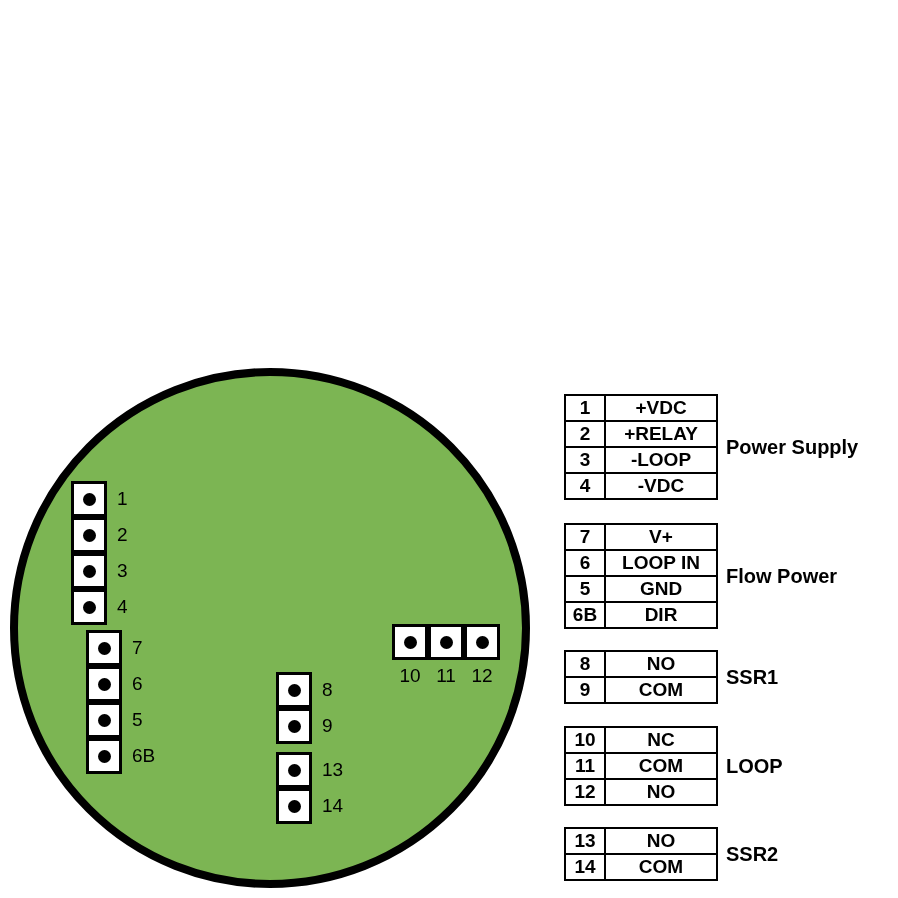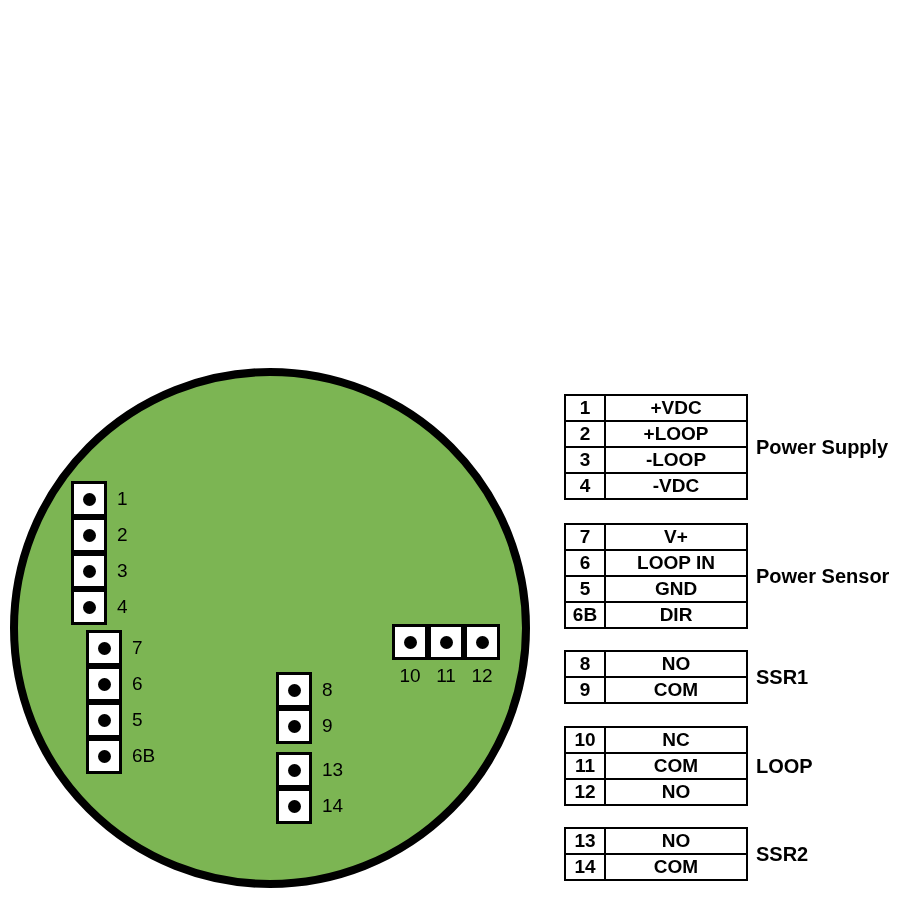--- a/index.html
+++ b/index.html
@@ -24,21 +24,21 @@
   .hlabel{margin-top:5px;font-size:19px;font-weight:400;}
 
   
   .tablewrap{position:absolute;display:flex;align-items:center;}
   .tbl{border:2px solid #000;background:#fff;}
   .row{display:flex;}
   .row + .row{border-top:2px solid #000;}
   .cell{display:flex;align-items:center;justify-content:center;
         font-weight:bold;font-size:19px;height:24px;}
   .pin{width:38px;border-right:2px solid #000;}
-  .sig{width:140px;border-radius:9px;}
+  .sig{width:110px;border-radius:9px;}
   .grouplabel{margin-left:8px;font-weight:bold;font-size:20px;white-space:nowrap;}
 </style>
 </head>
 <body>
 
 <div class="stage">
 
   <div class="board"></div>
 
   <div class="tcol" style="left:71px;top:481px;">
@@ -147,21 +147,21 @@
   </div>
 
   <div class="tablewrap" style="left:564px;top:394px;">
     <div class="tbl">
       <div class="row">
         <div class="cell pin">1</div>
         <div class="cell sig">+VDC</div>
       </div>
       <div class="row">
         <div class="cell pin">2</div>
-        <div class="cell sig">+LOOP</div>
+        <div class="cell sig">+RELAY</div>
       </div>
       <div class="row">
         <div class="cell pin">3</div>
         <div class="cell sig">-LOOP</div>
       </div>
       <div class="row">
         <div class="cell pin">4</div>
         <div class="cell sig">-VDC</div>
       </div>
     </div>
@@ -180,21 +180,21 @@
       </div>
       <div class="row">
         <div class="cell pin">5</div>
         <div class="cell sig">GND</div>
       </div>
       <div class="row">
         <div class="cell pin">6B</div>
         <div class="cell sig">DIR</div>
       </div>
     </div>
-    <div class="grouplabel">Power Sensor</div>
+    <div class="grouplabel">Flow Power</div>
   </div>
 
   <div class="tablewrap" style="left:564px;top:650px;">
     <div class="tbl">
       <div class="row">
         <div class="cell pin">8</div>
         <div class="cell sig">NO</div>
       </div>
       <div class="row">
         <div class="cell pin">9</div>

